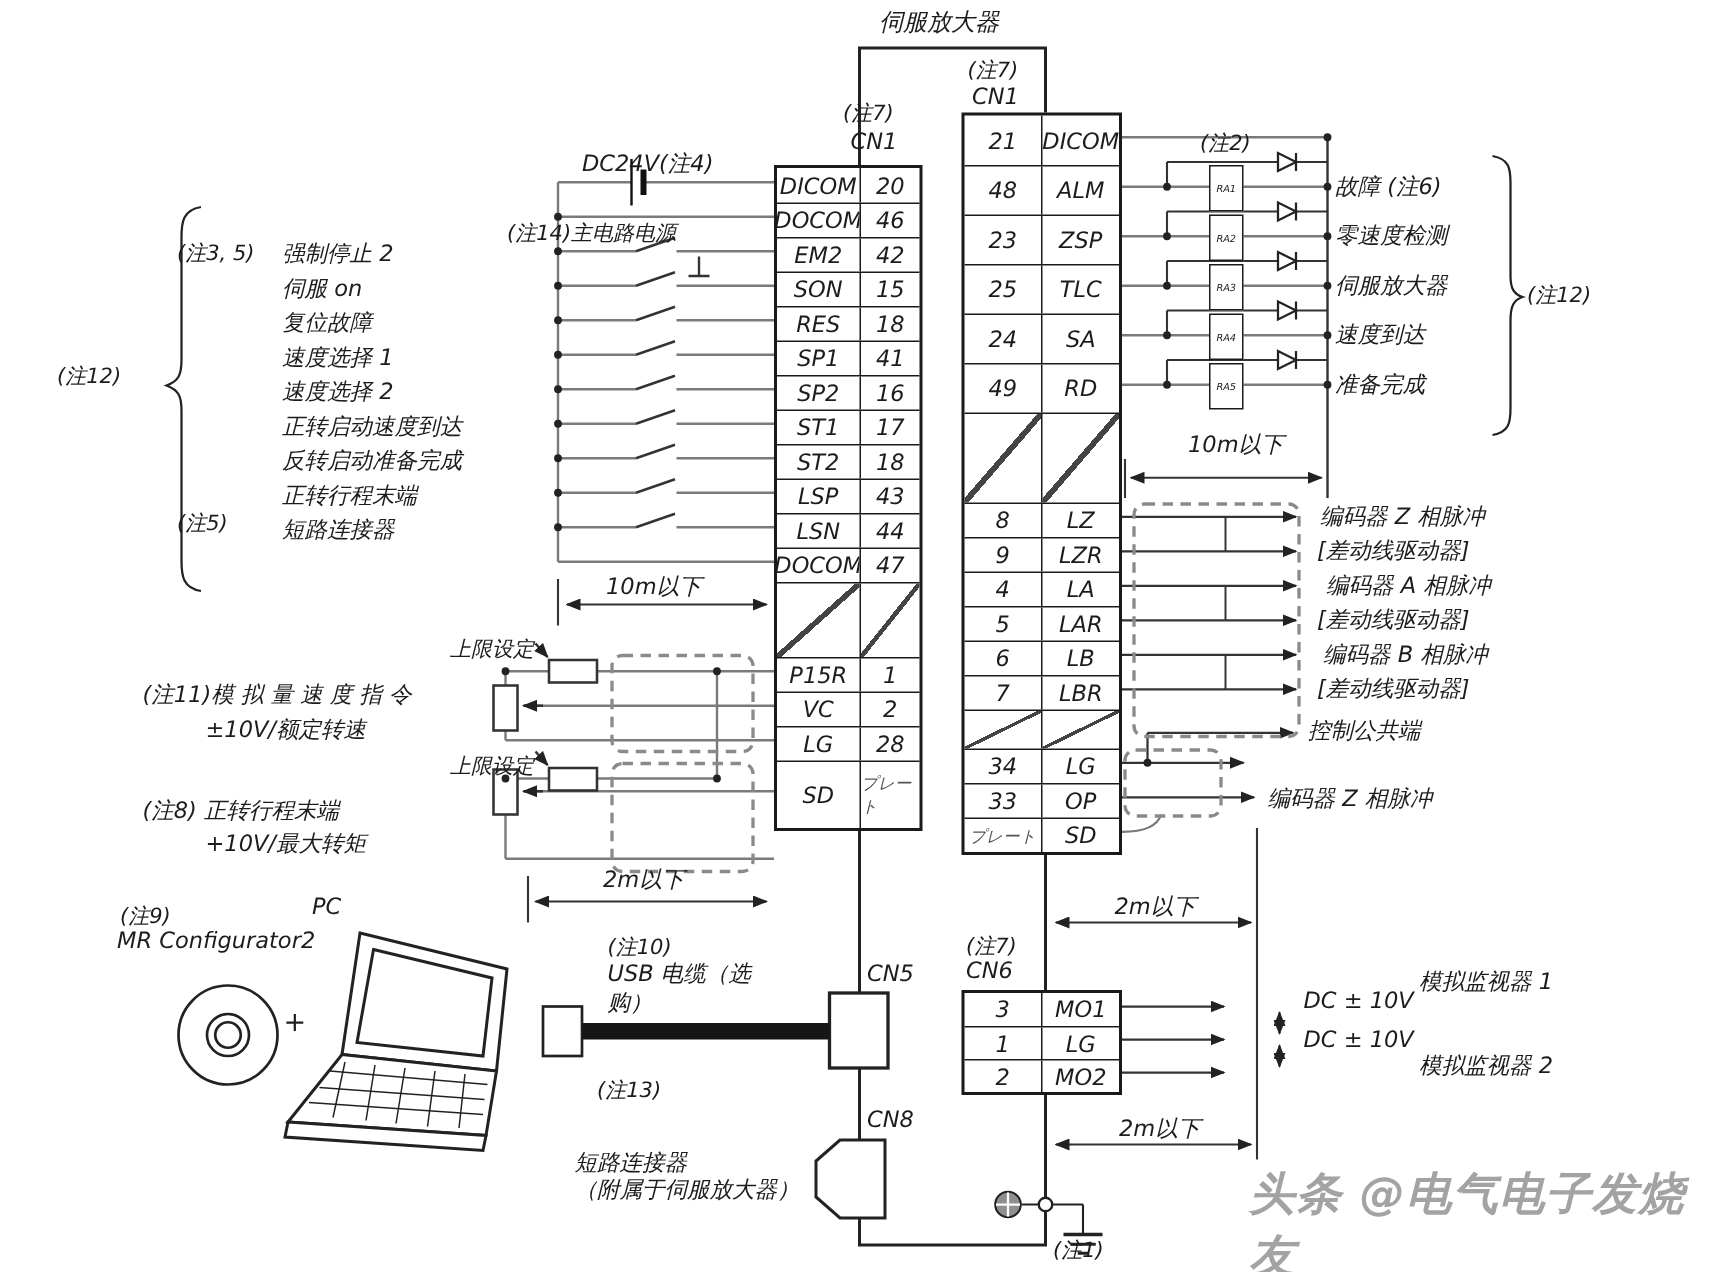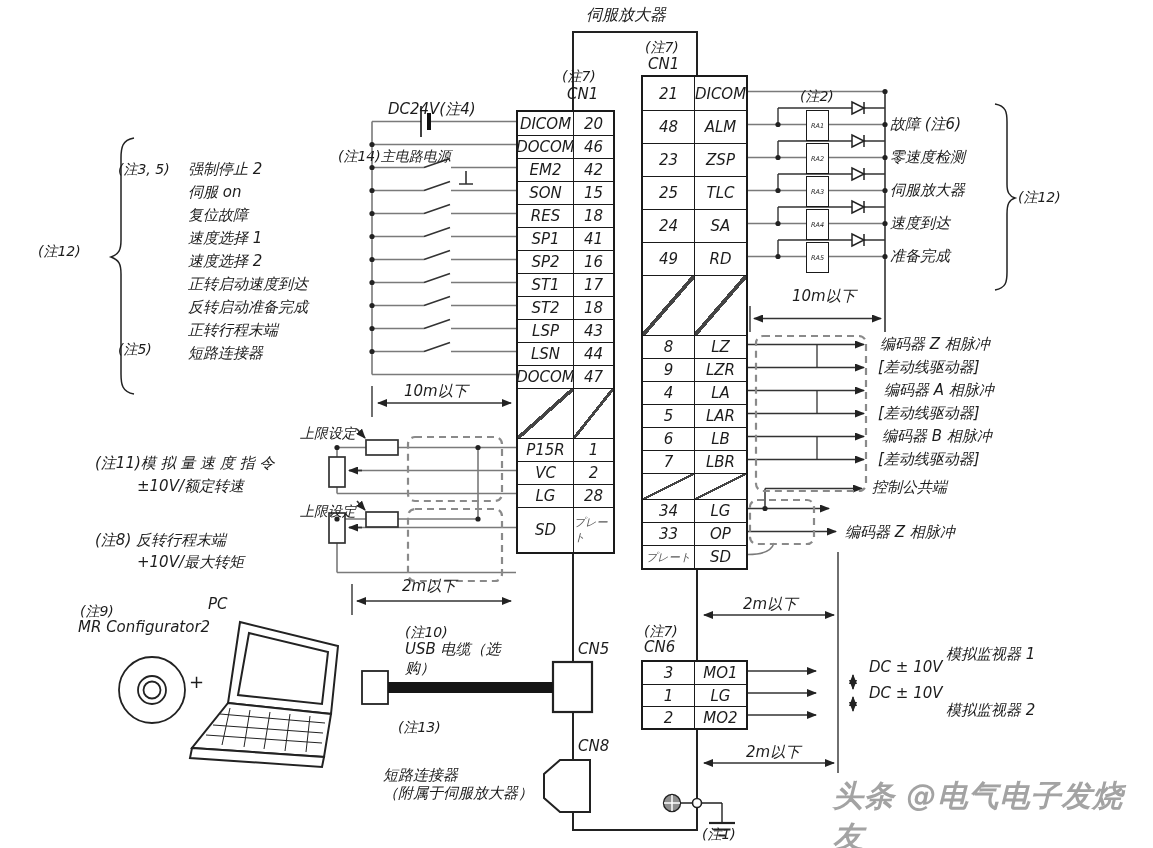--- a/index.html
+++ b/index.html
@@ -237,21 +237,21 @@
 <div class="lbl sm" style="left:118px;top:341px;">(注5)</div>
 
 <div class="lbl" style="left:388px;top:86px;margin-top:15px;">DC24V(注4)</div>
 <div class="lbl sm" style="left:338px;top:148px;">(注14)主电路电源</div>
 <div class="lbl" style="left:404px;top:383px;">10m以下</div>
 
 <div class="lbl sm" style="left:300px;top:425px;">上限设定</div>
 <div class="lbl" style="left:95px;top:455px;">(注11)模 拟 量 速 度 指 令</div>
 <div class="lbl" style="left:137px;top:478px;">±10V/额定转速</div>
 <div class="lbl sm" style="left:300px;top:503px;">上限设定</div>
-<div class="lbl" style="left:95px;top:532px;">(注8) 反转行程末端</div>
+<div class="lbl" style="left:95px;top:532px;">(注8) 正转行程末端</div>
 <div class="lbl" style="left:137px;top:554px;">+10V/最大转矩</div>
 <div class="lbl" style="left:402px;top:578px;">2m以下</div>
 
 <div class="lbl" style="left:208px;top:596px;">PC</div>
 <div class="lbl sm" style="left:80px;top:603px;">(注9)</div>
 <div class="lbl" style="left:78px;top:619px;">MR Configurator2</div>
 <div class="lbl" style="left:189px;top:672px;font-size:18px;">+</div>
 
 <div class="lbl sm" style="left:405px;top:624px;">(注10)</div>
 <div class="lbl" style="left:405px;top:641px;">USB 电缆（选</div>

